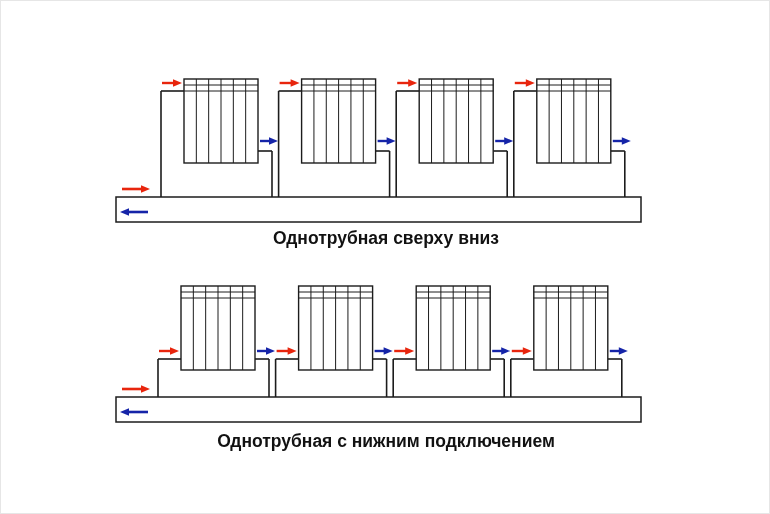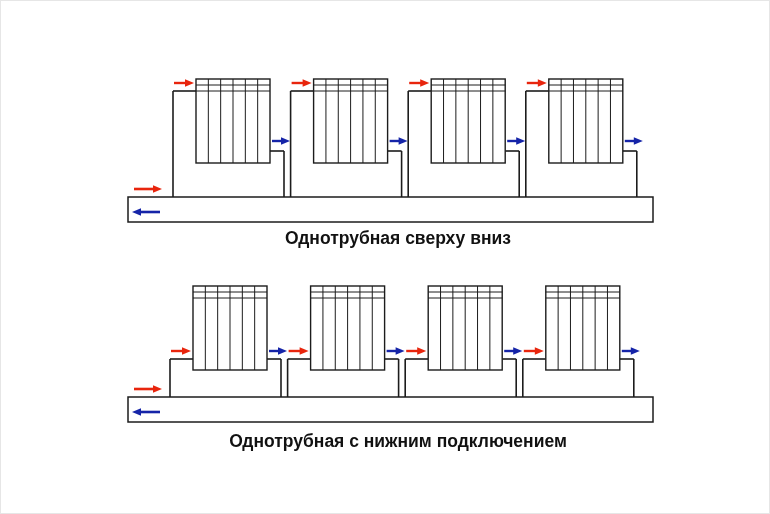--- a/index.html
+++ b/index.html
@@ -4,21 +4,20 @@
 <style>
   html,body{margin:0;padding:0;background:#ffffff;}
   .canvas{
     position:relative;
     width:770px;height:514px;
     background:#ffffff;
     border:1px solid #e6e6e6;
     box-sizing:border-box;
     overflow:hidden;
     font-family:"Liberation Sans",sans-serif;
-    padding-left:12px;
   }
   svg{display:block;}
   .caption{
     font-family:"Liberation Sans",sans-serif;
     font-weight:bold;
     font-size:17.5px;
     fill:#111111;
     text-anchor:middle;
   }
 </style>

